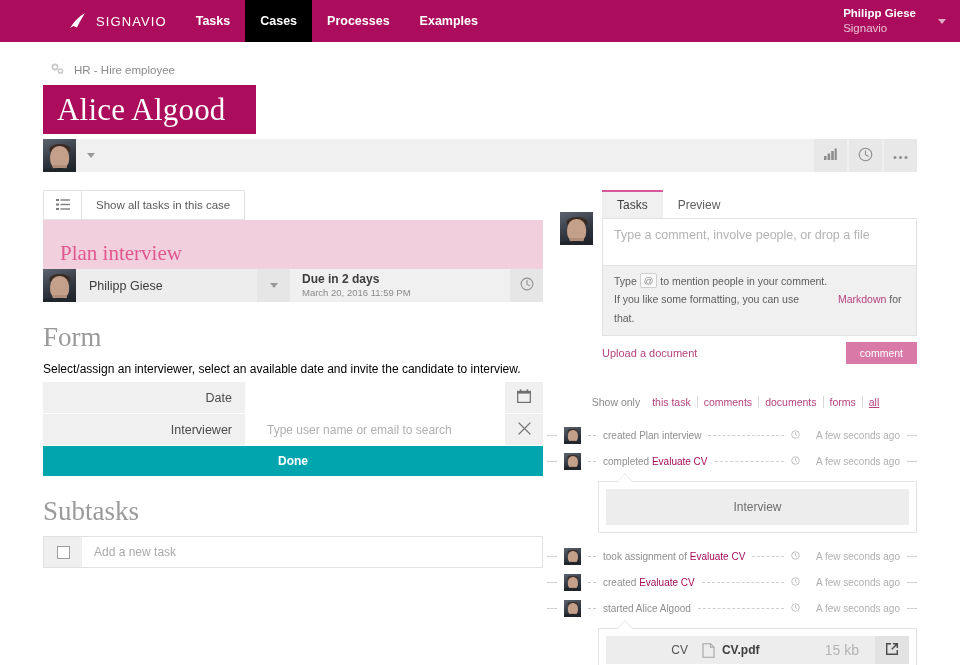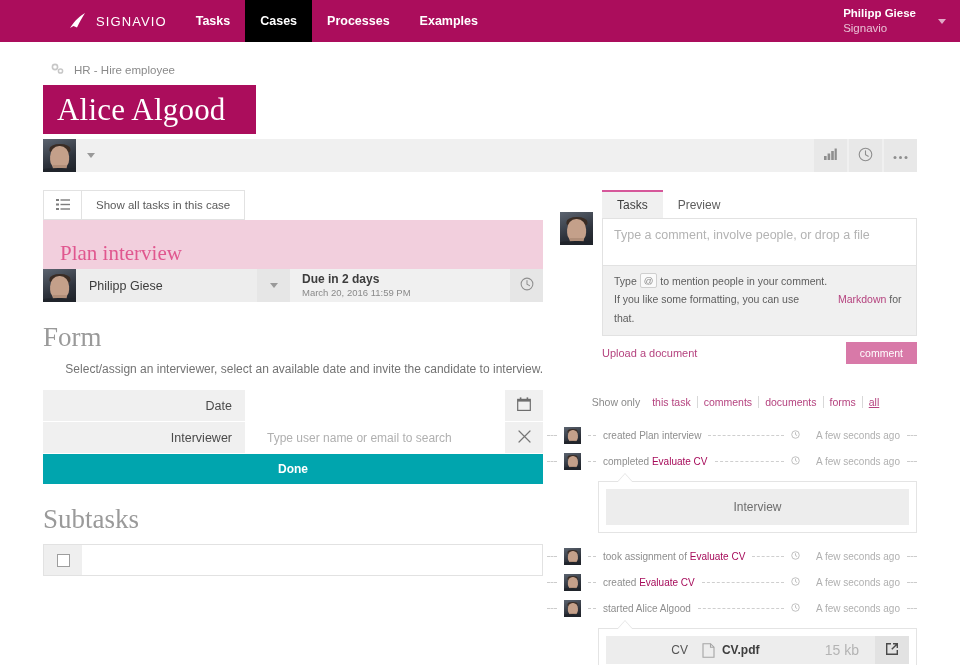--- a/index.html
+++ b/index.html
@@ -211,21 +211,21 @@
   }
 
   
   h3.section {
     font-family: "Liberation Serif", serif;
     font-weight: 400;
     font-size: 27px;
     color: #9a9a9a;
     margin: 20px 0 9px 0;
   }
-  .form-desc { font-size: 12px; color: #737373; margin-bottom: 14px; text-align: right; }
+  .form-desc { font-size: 12px; color: #000000; margin-bottom: 6px; }
   .form-row {
     display: flex; align-items: stretch;
     height: 32px;
     background: #f0f0f0;
     border-bottom: 1px solid #ffffff;
   }
   .form-label {
     width: 202px; flex: 0 0 202px;
     display: flex; align-items: center; justify-content: flex-end;
     padding-right: 13px;
@@ -641,20 +641,21 @@
       </div>
     </div>
 
     <button class="done-btn">Done</button>
 
     <h3 class="section">Subtasks</h3>
     <div class="subtask-row">
       <div class="subtask-check">
         <span class="chk"></span>
       </div>
+      <input class="subtask-input" placeholder="Add a new task" style="">
     </div>
   </div>
 
   <div class="col-right">
 
     <div class="comment-block">
       <div class="comment-avatar">
         <div class="face">
             <div class="bg"></div>
             <div class="hair"></div>

